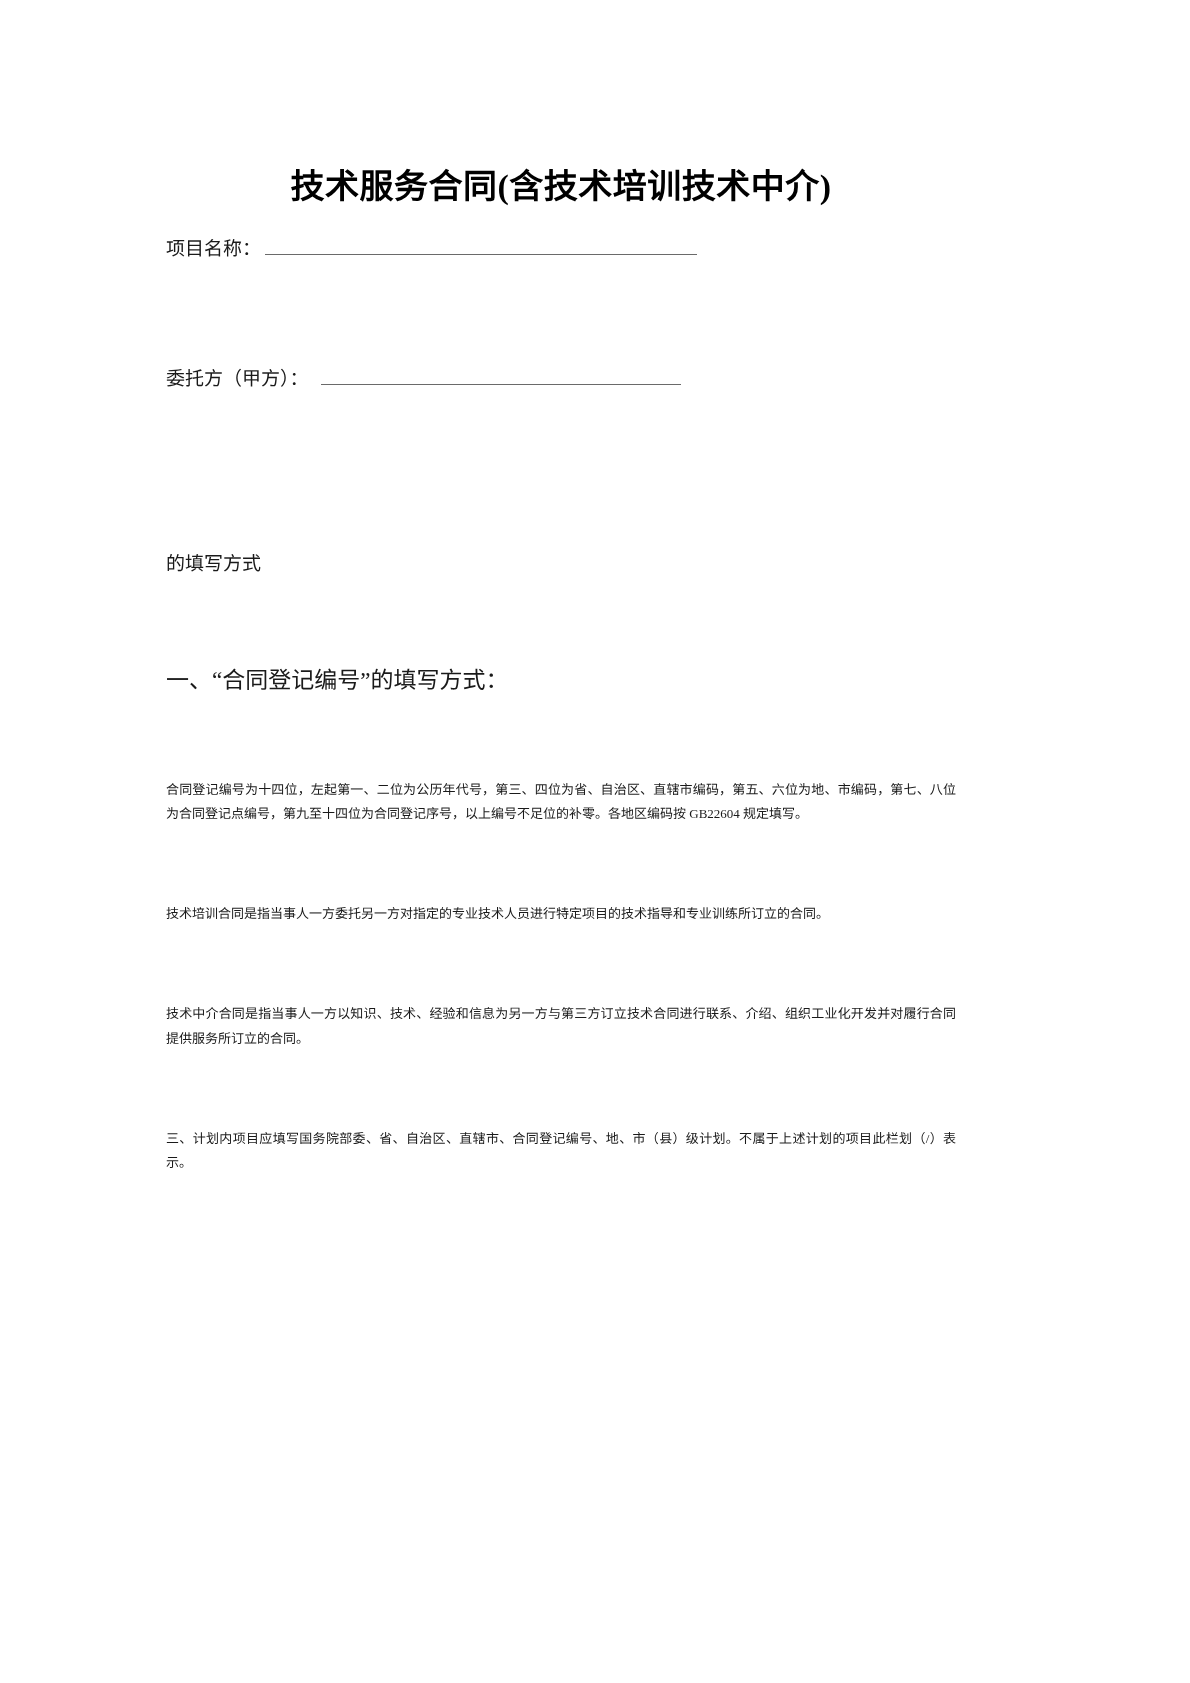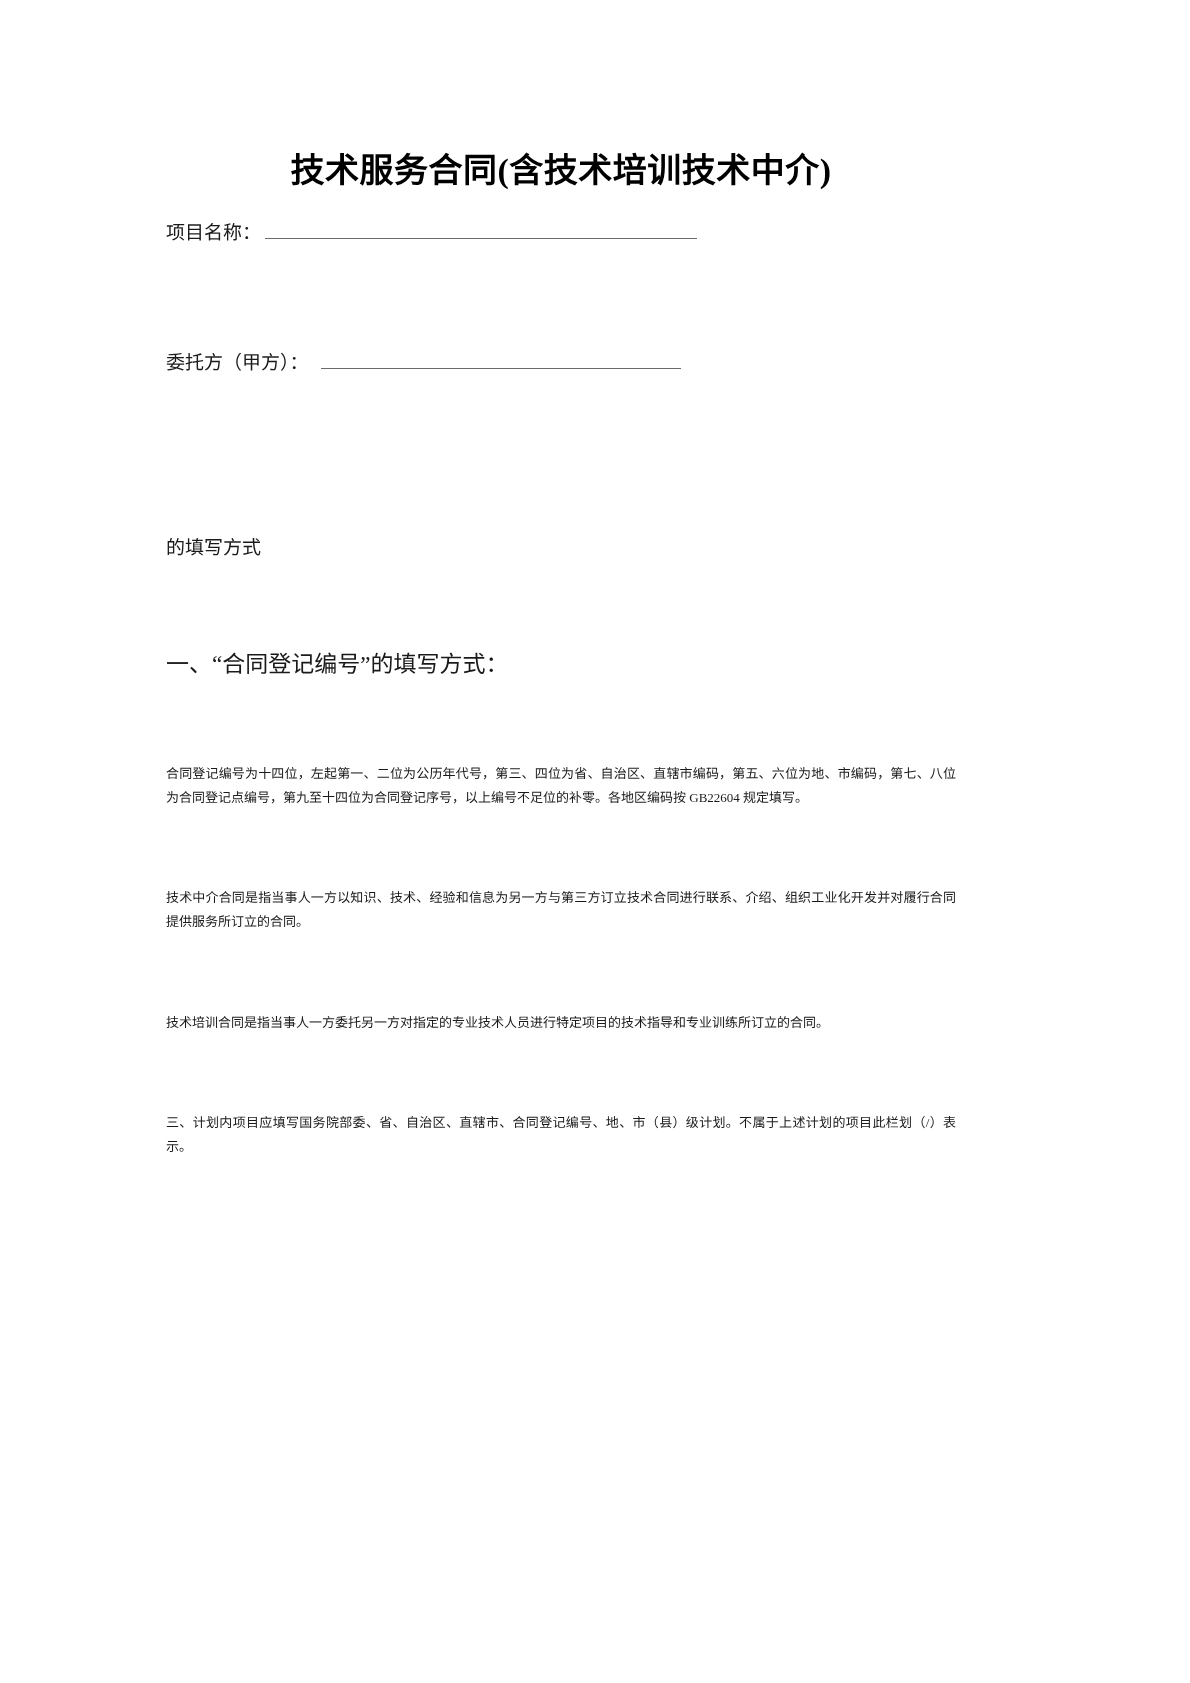--- a/index.html
+++ b/index.html
@@ -30,21 +30,21 @@
     width: 790px;
   }
 
   
   .doc-title {
     font-size: 34px;
     font-weight: bold;
     text-align: center;
     letter-spacing: 0.5px;
     line-height: 1.25;
-    margin: 0;
+    margin: 16px;
     padding-top: 150px;
     color: #000000;
   }
 
   
   .field-block {
     margin-top: 26px;
   }
   .field-row {
     display: flex;
@@ -121,20 +121,20 @@
     <div class="spacer-b"></div>
 
 
     <p class="instr-heading">的填写方式</p>
 
     <p class="sec-heading">一、“合同登记编号”的填写方式：</p>
 
     <p class="para">合同登记编号为十四位，左起第一、二位为公历年代号，第三、四位为省、自治区、直辖市编码，第五、六位为地、市编码，第七、八位为合同登记点编号，第九至十四位为合同登记序号，以上编号不足位的补零。各地区编码按 GB22604 规定填写。</p>
 
 
+    <p class="para">技术培训合同是指当事人一方委托另一方对指定的专业技术人员进行特定项目的技术指导和专业训练所订立的合同。</p>
+
     <p class="para">技术中介合同是指当事人一方以知识、技术、经验和信息为另一方与第三方订立技术合同进行联系、介绍、组织工业化开发并对履行合同提供服务所订立的合同。</p>
-
-    <p class="para">技术培训合同是指当事人一方委托另一方对指定的专业技术人员进行特定项目的技术指导和专业训练所订立的合同。</p>
 
     <p class="para">三、计划内项目应填写国务院部委、省、自治区、直辖市、合同登记编号、地、市（县）级计划。不属于上述计划的项目此栏划（/）表示。</p>
 
   </div>
 </div>
 
 </body></html>

